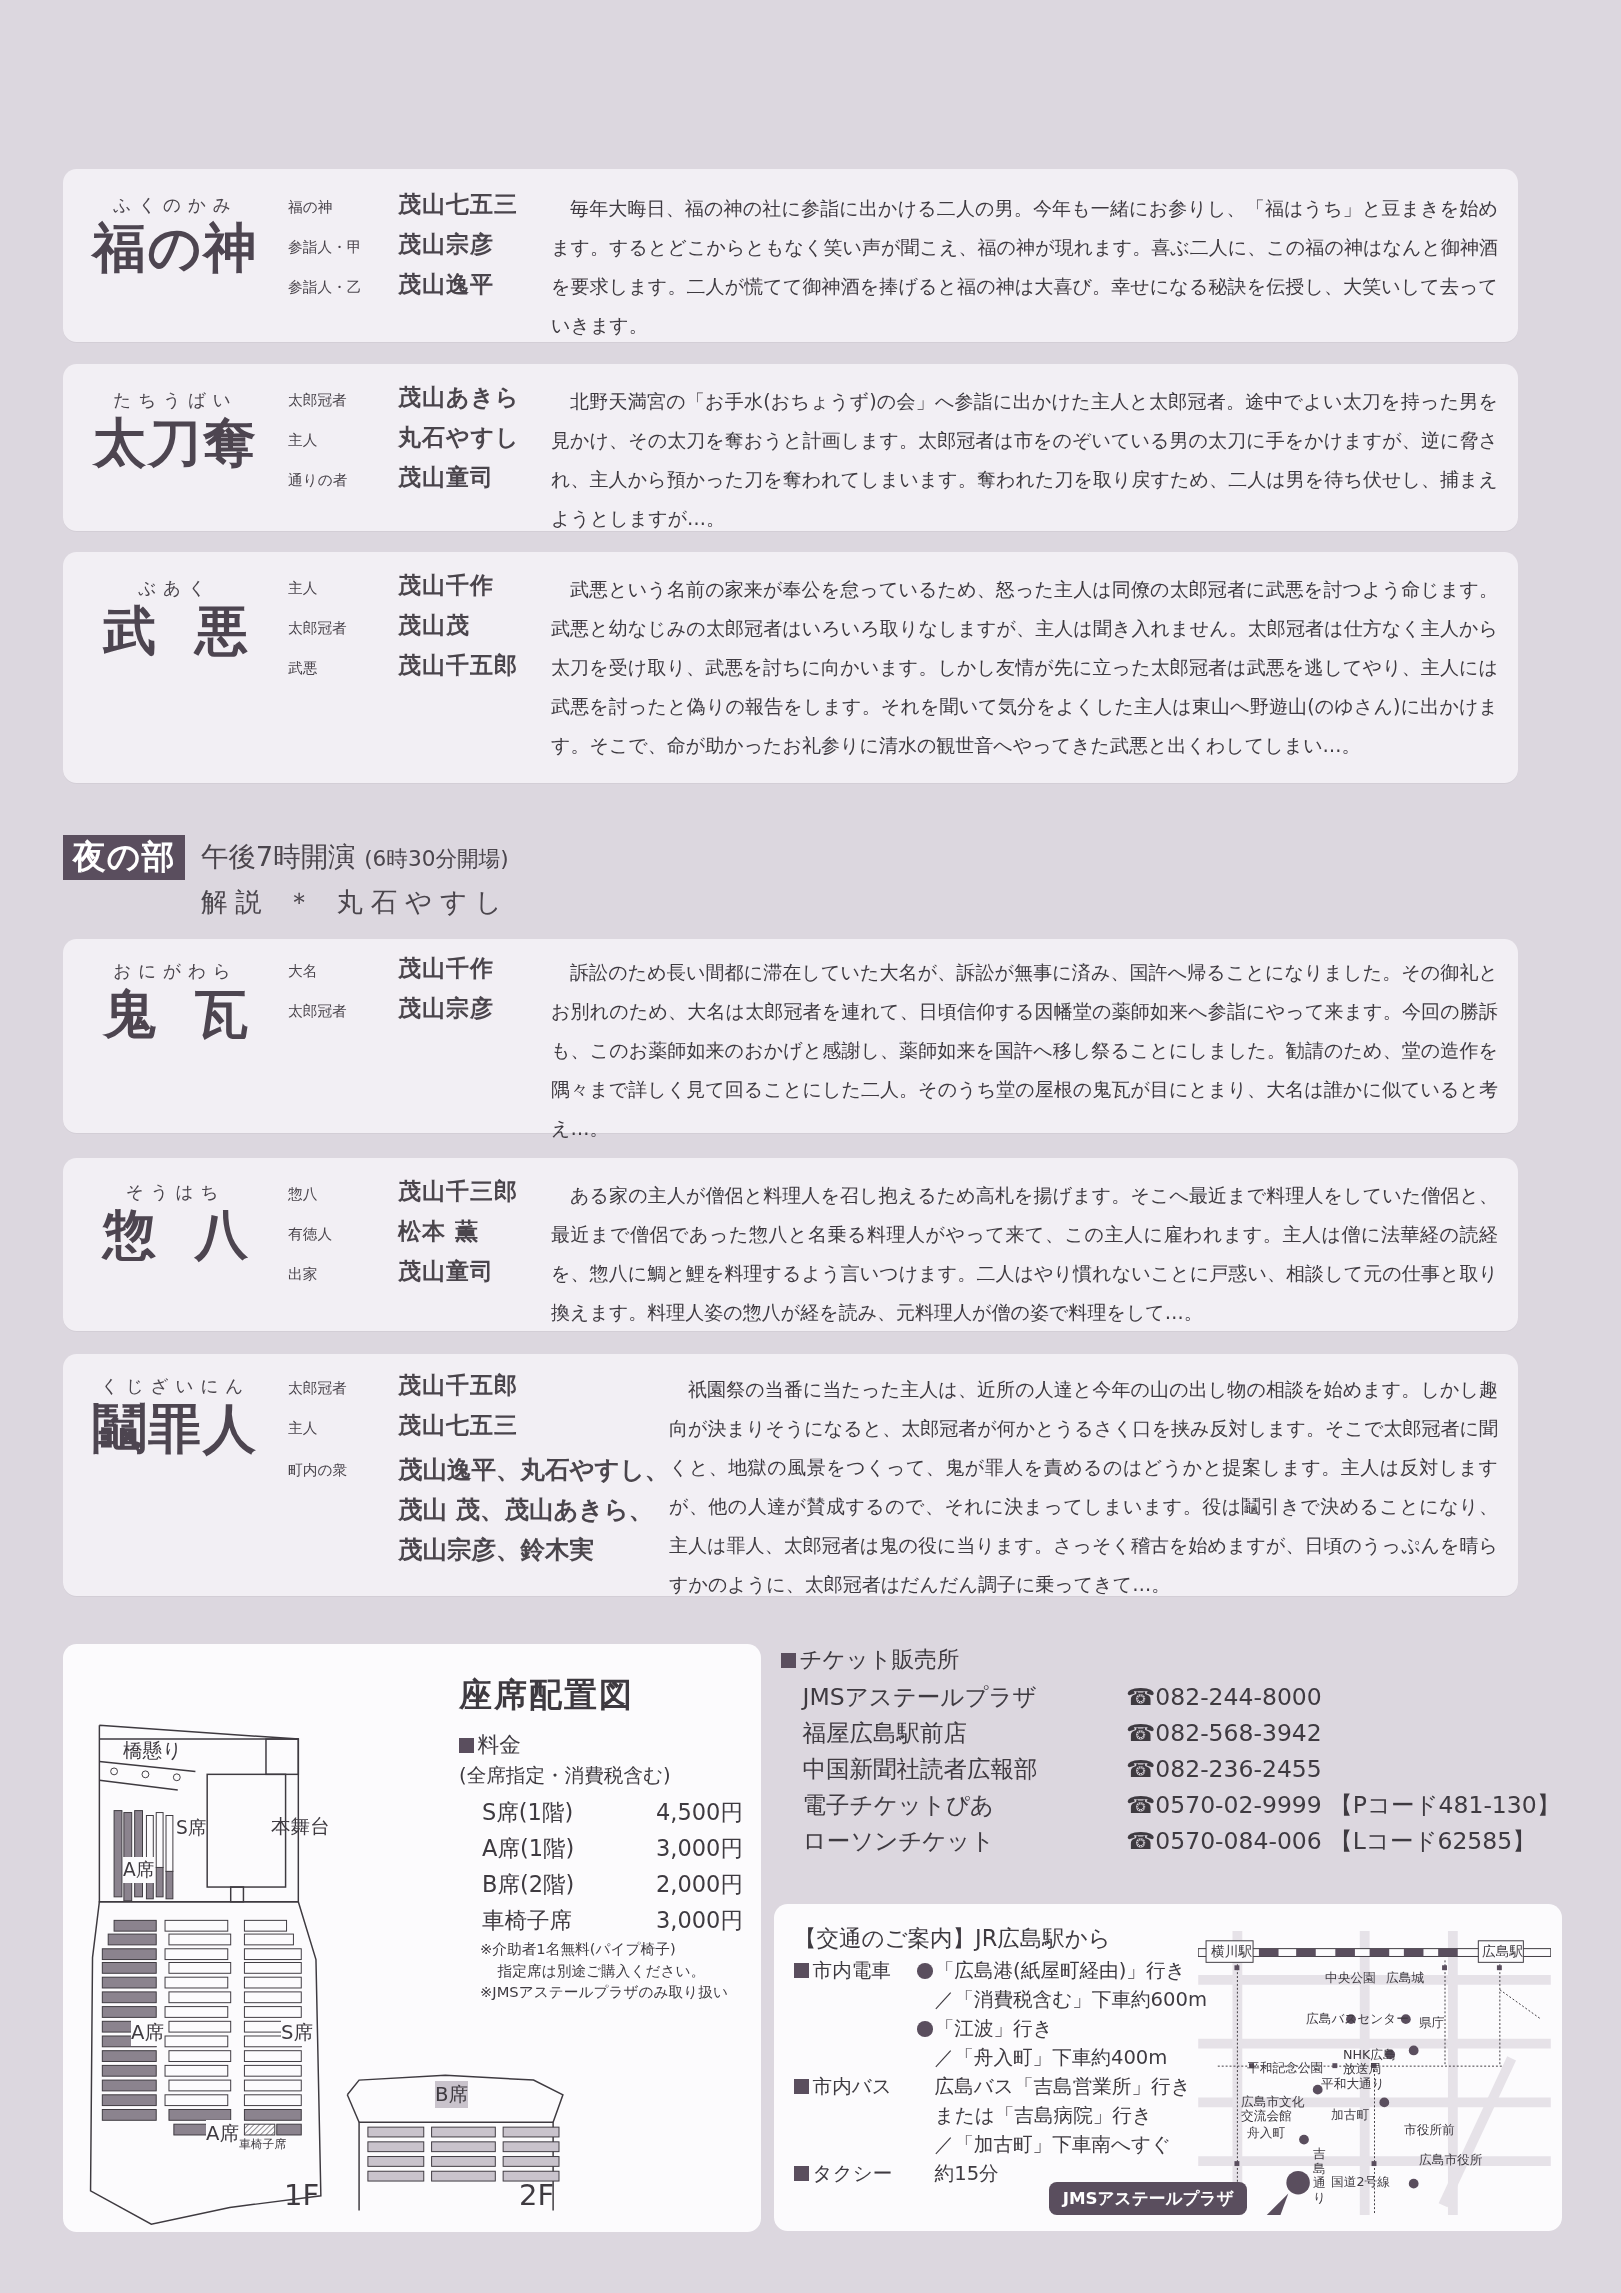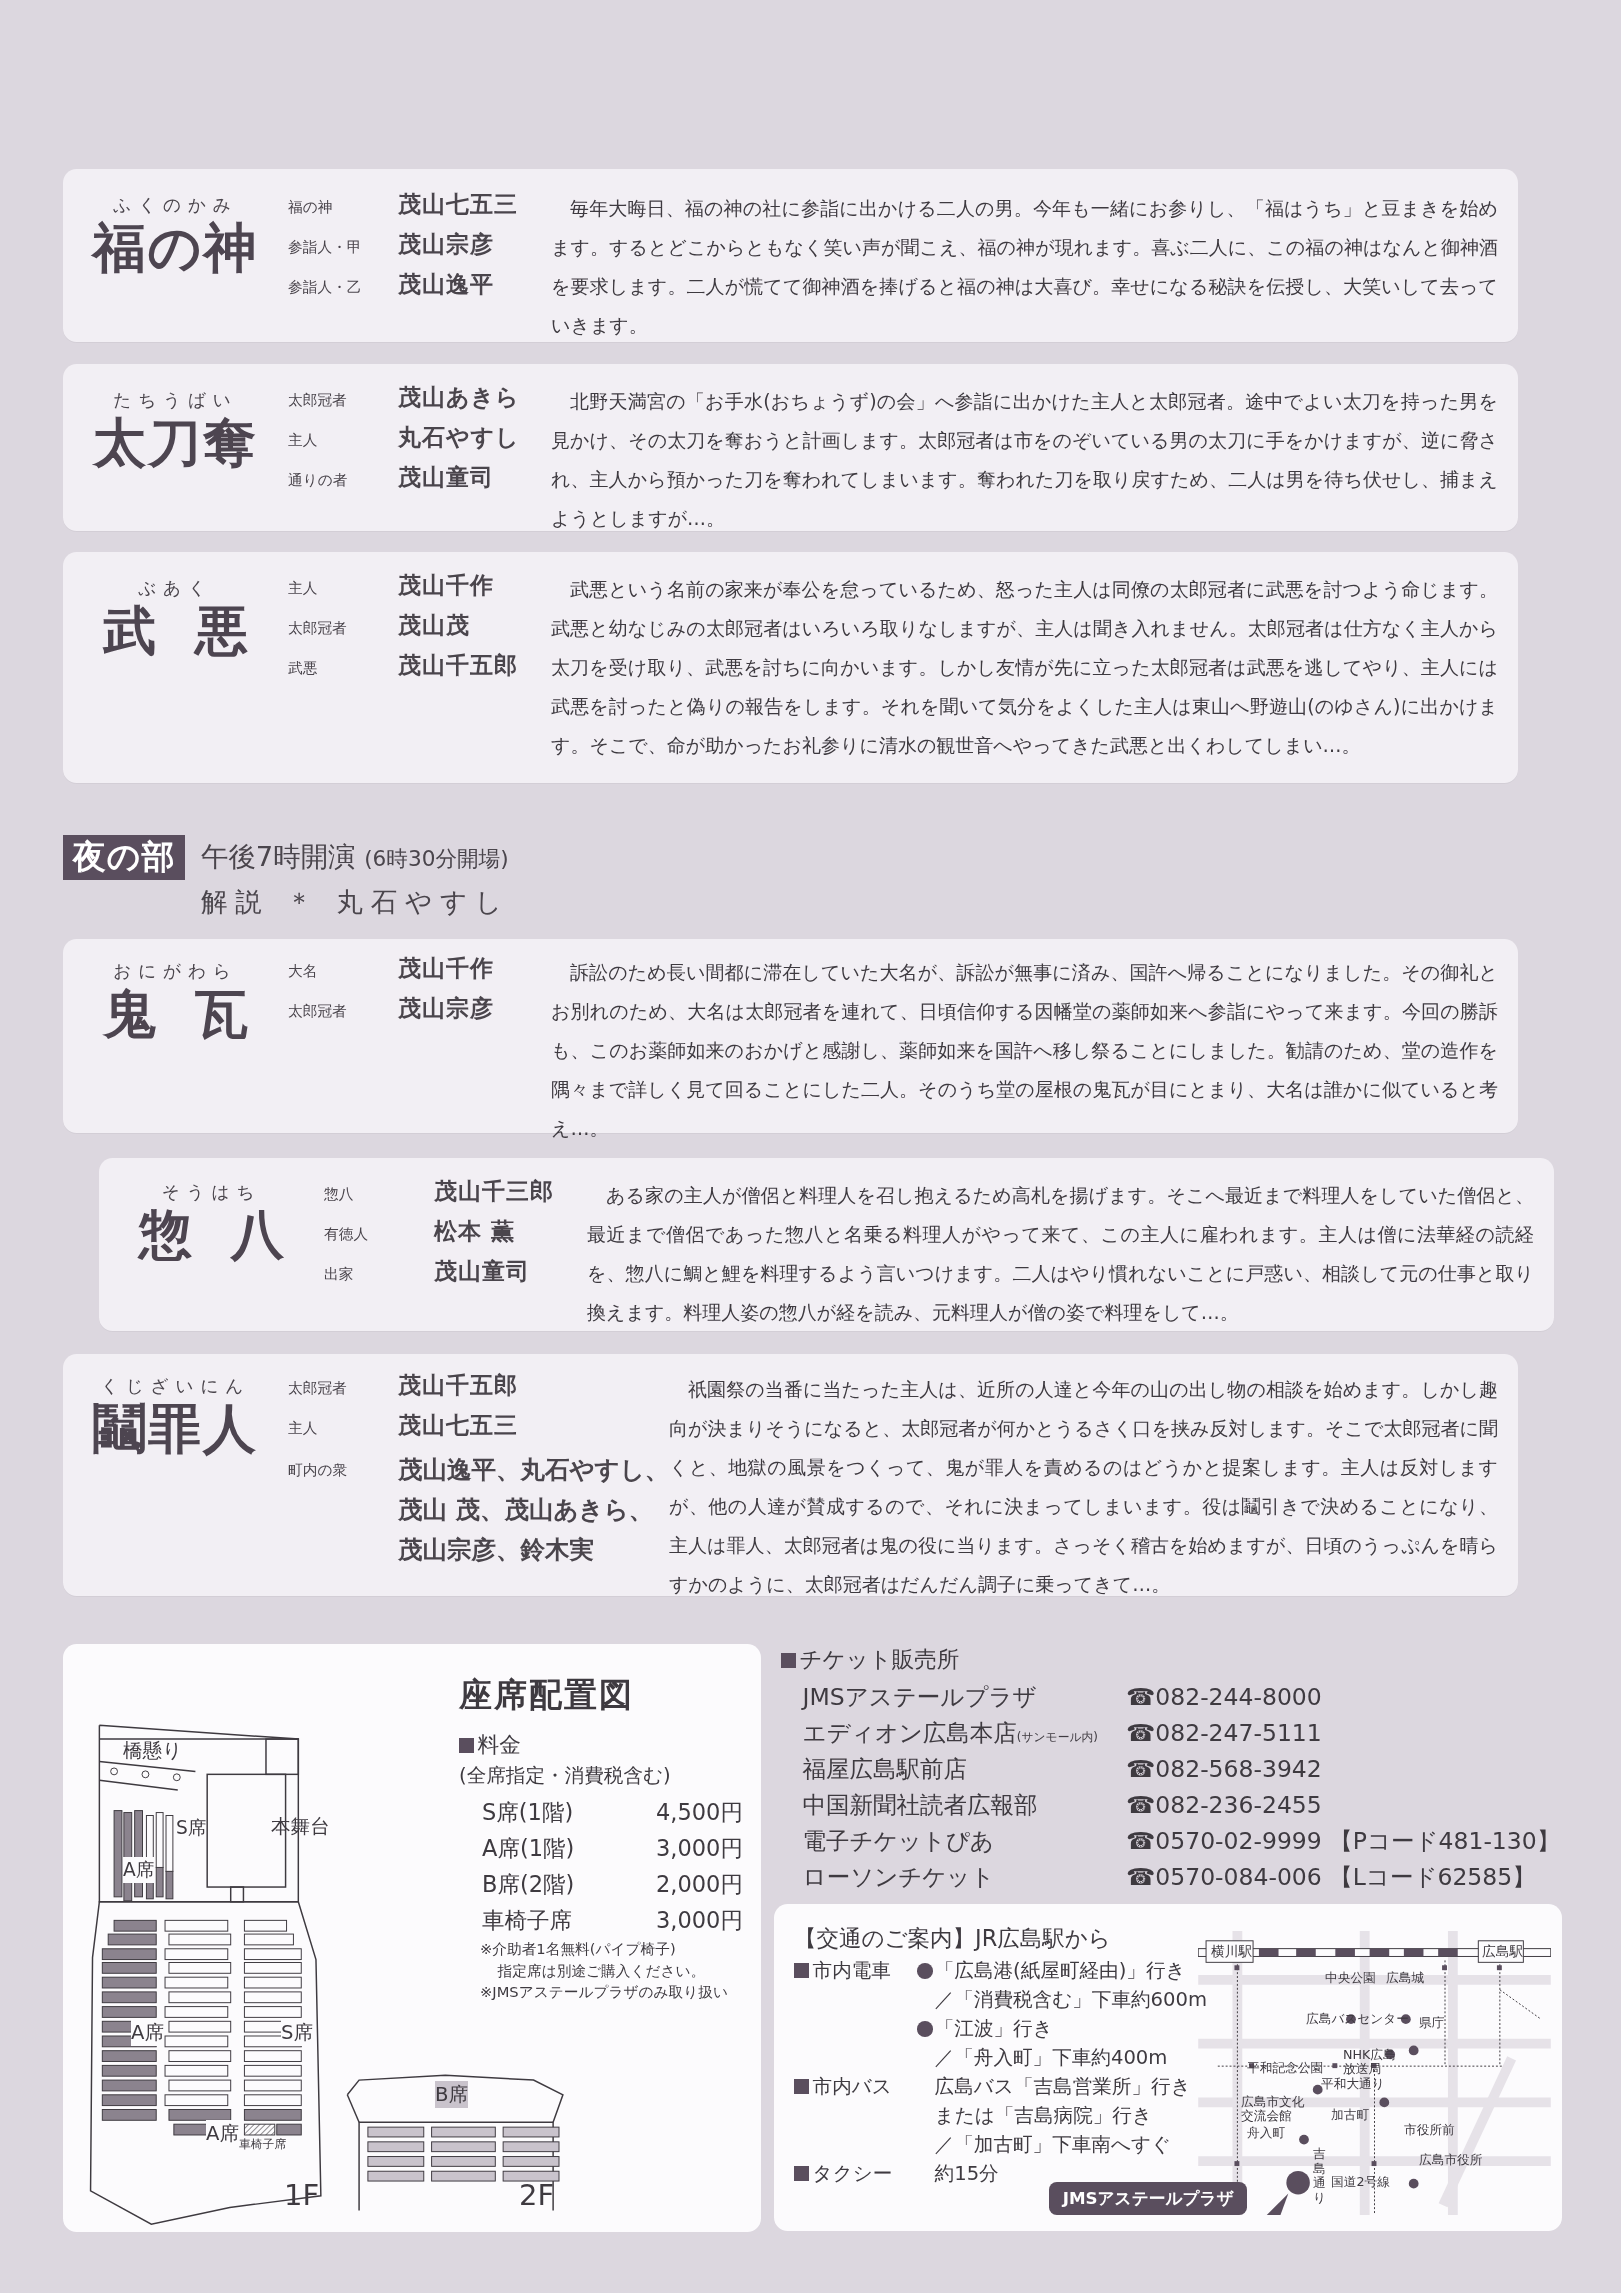--- a/index.html
+++ b/index.html
@@ -175,21 +175,21 @@
           <span class="actor">茂山千作</span>
         </div>
       <div class="cast-row">
           <span class="role">太郎冠者</span>
           <span class="actor">茂山宗彦</span>
         </div>
     </div>
     <div class="synopsis" style="left:488px;top:13.7px;width:947px;">訴訟のため長い間都に滞在していた大名が、訴訟が無事に済み、国許へ帰ることになりました。その御礼とお別れのため、大名は太郎冠者を連れて、日頃信仰する因幡堂の薬師如来へ参詣にやって来ます。今回の勝訴も、このお薬師如来のおかげと感謝し、薬師如来を国許へ移し祭ることにしました。勧請のため、堂の造作を隅々まで詳しく見て回ることにした二人。そのうち堂の屋根の鬼瓦が目にとまり、大名は誰かに似ていると考え…。</div>
   </div>
 
-  <div class="card" style="top:1158px;height:173px;margin-left:36px;">
+  <div class="card" style="top:1158px;height:173px;">
     <div class="title-block" style="top:21.6px;">
       <div class="ruby">そうはち</div>
       <div class="title spaced">惣八</div>
     </div>
     <div class="cast" style="top:17.6px;">
       <div class="cast-row">
           <span class="role">惣八</span>
           <span class="actor">茂山千三郎</span>
         </div>
       <div class="cast-row">
@@ -383,24 +383,20 @@
     <div>※JMSアステールプラザのみ取り扱い</div>
   </div>
 
   <div class="tickets">
     <h3><span class="sq"></span><span>チケット販売所</span></h3>
     <div class="t-row">
         <span class="t-name">JMSアステールプラザ</span>
         <span class="t-phone"><span>☎</span><span>082-244-8000</span></span>
       </div>
     <div class="t-row">
-        <span class="t-name"><span>エディオン広島本店</span><small>(サンモール内)</small></span>
-        <span class="t-phone"><span>☎</span><span>082-247-5111</span></span>
-      </div>
-    <div class="t-row">
         <span class="t-name">福屋広島駅前店</span>
         <span class="t-phone"><span>☎</span><span>082-568-3942</span></span>
       </div>
     <div class="t-row">
         <span class="t-name">中国新聞社読者広報部</span>
         <span class="t-phone"><span>☎</span><span>082-236-2455</span></span>
       </div>
     <div class="t-row">
         <span class="t-name">電子チケットぴあ</span>
         <span class="t-phone"><span>☎</span><span>0570-02-9999</span> <span>【Pコード481-130】</span></span>

